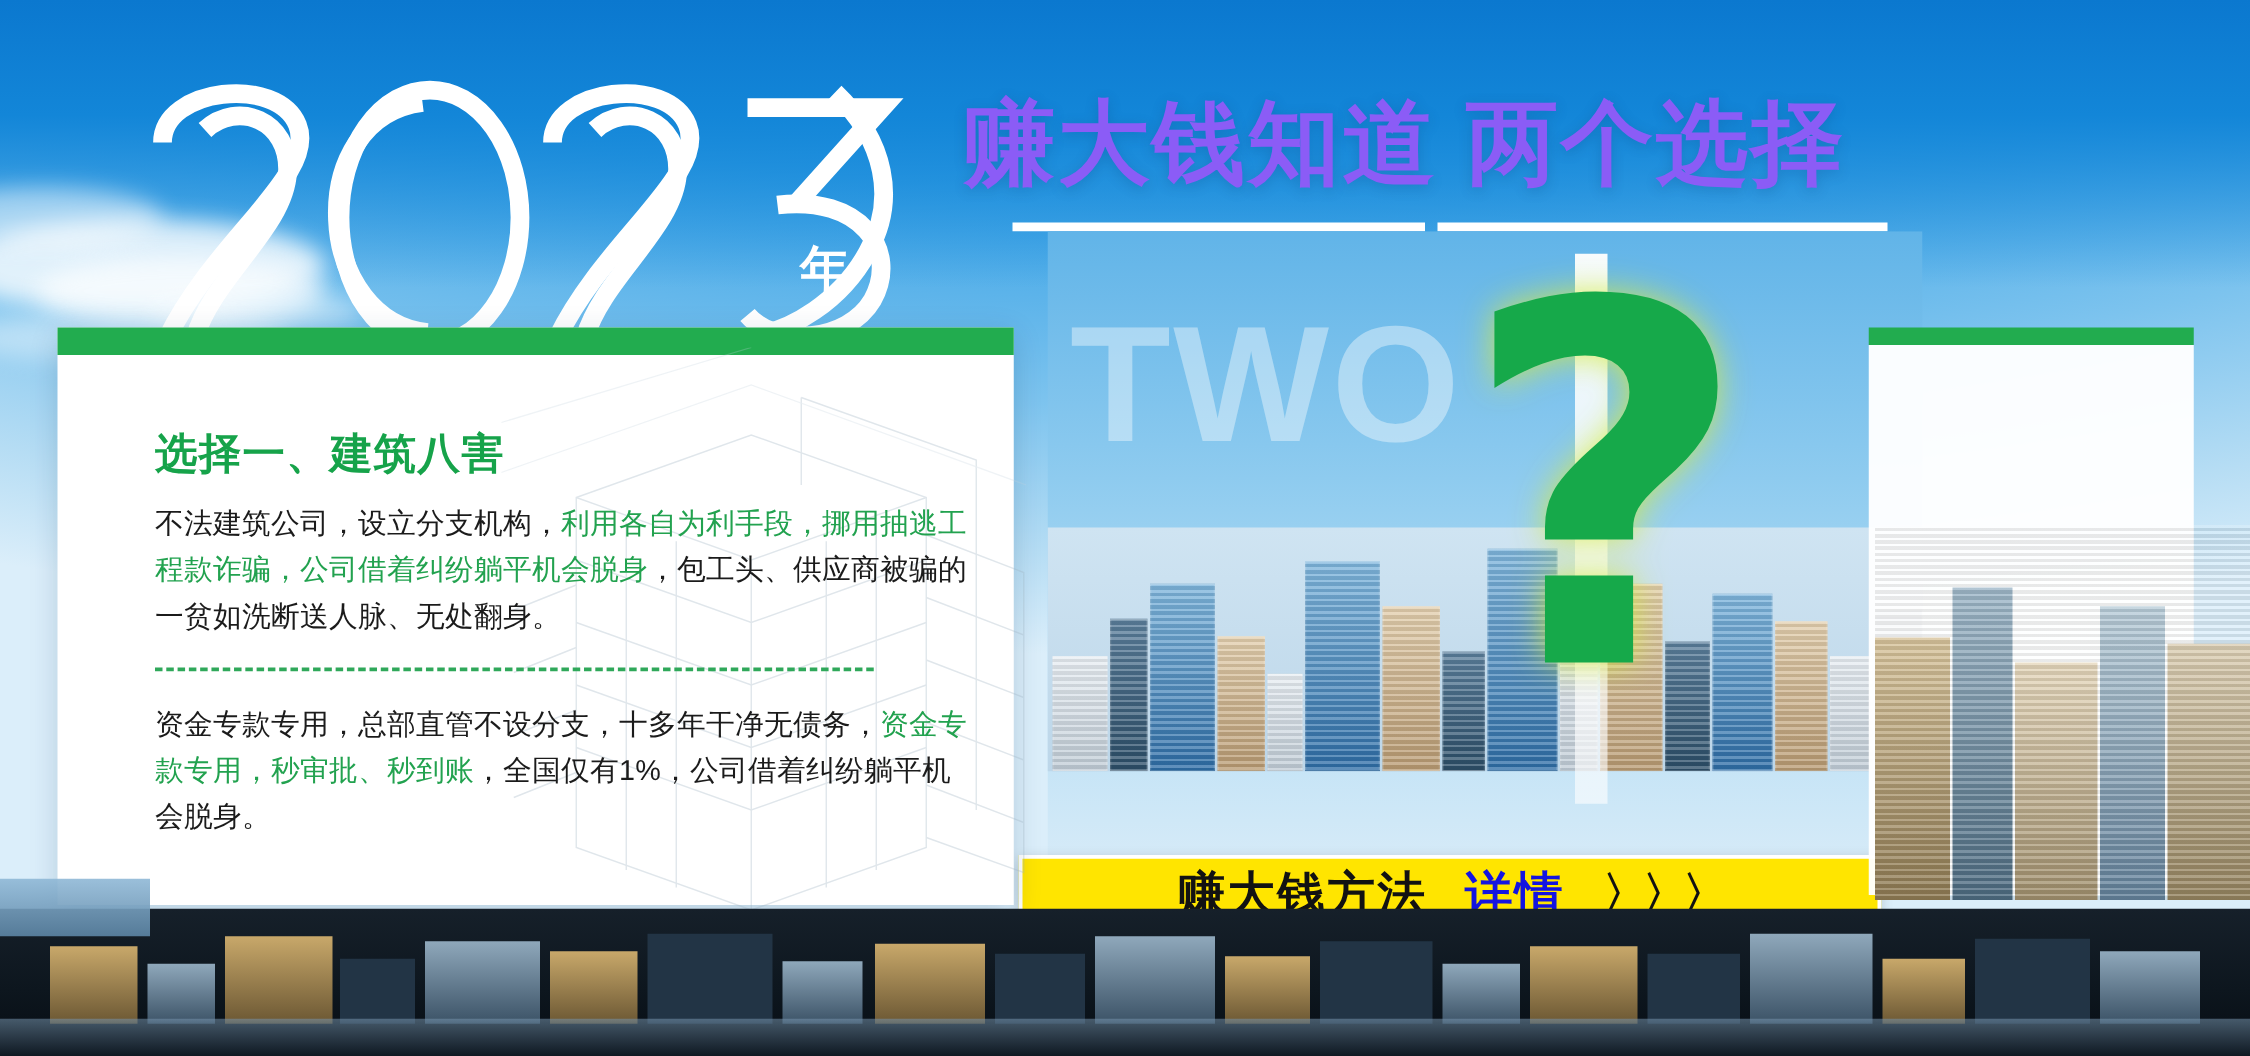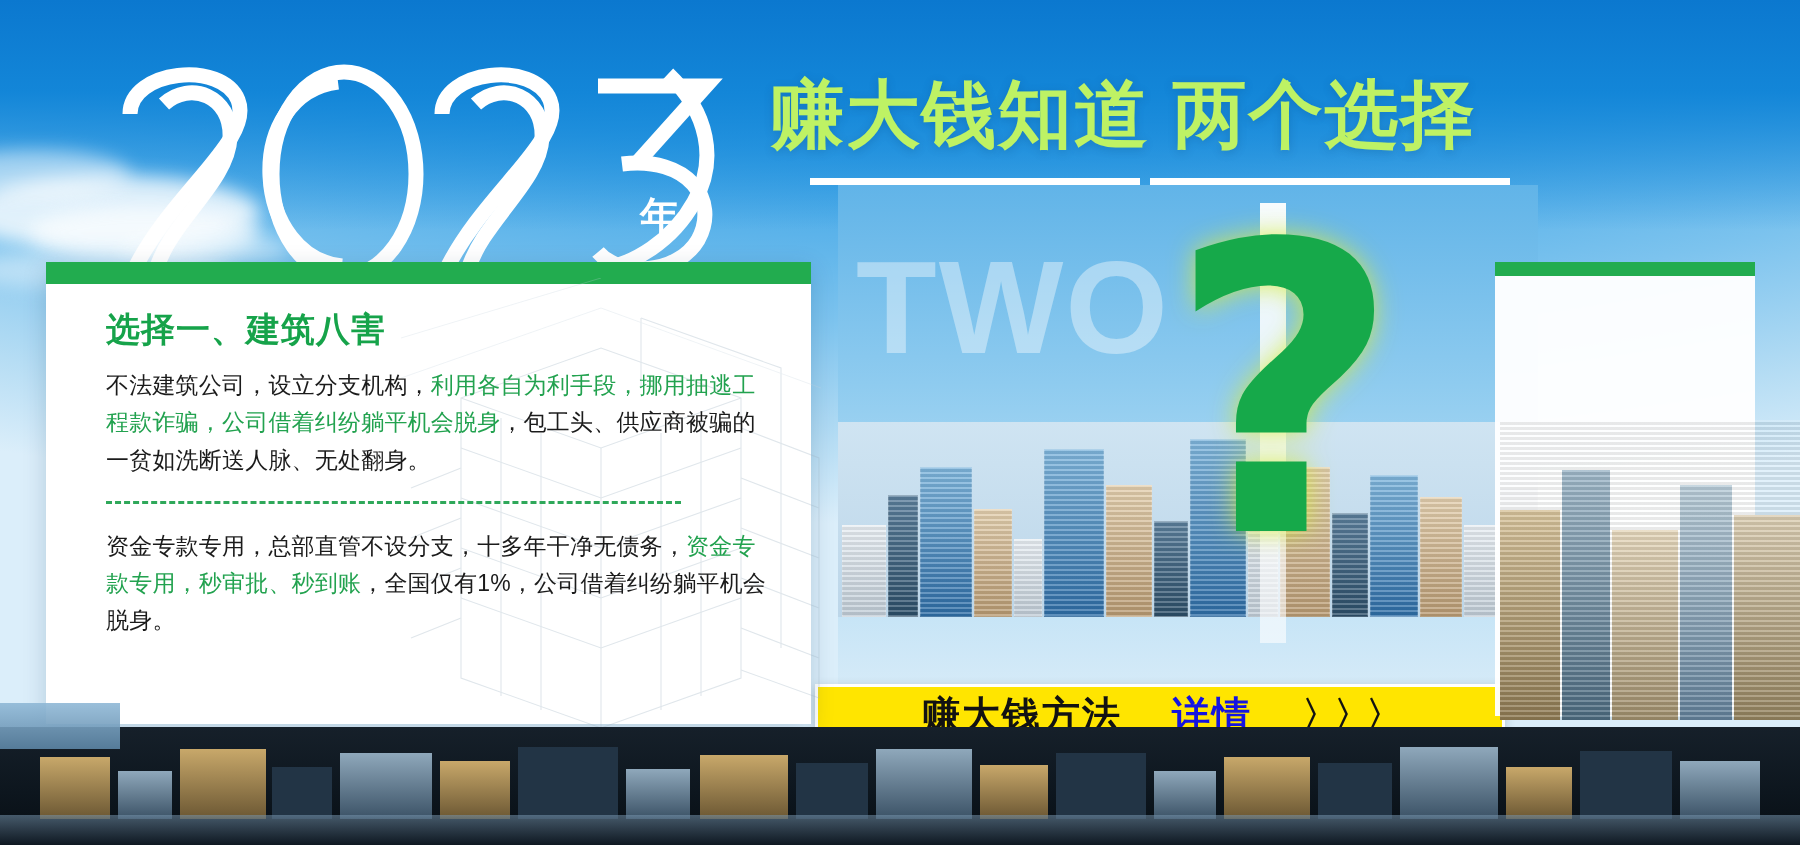--- a/index.html
+++ b/index.html
@@ -35,21 +35,21 @@
   .year-deco svg{display:block;width:100%;height:100%;}
   .year-suffix{
     position:absolute;left:640px;top:196px;
     font-size:40px;font-weight:700;color:#ffffff;line-height:1;
     letter-spacing:1px;
   }
 
   
   .headline{
     position:absolute;left:770px;top:78px;
-    font-size:74px;font-weight:700;color:#bef264;
+    font-size:74px;font-weight:700;color:#8b5cf6;
     letter-spacing:2px;line-height:1;white-space:nowrap;
     text-shadow:0 2px 10px rgba(8,60,110,.22);
   }
   .rule-row{
     position:absolute;left:810px;top:178px;width:700px;height:7px;
     display:flex;gap:10px;
   }
   .rule-row .seg{background:#ffffff;height:7px;}
   .rule-row .seg.a{width:330px;}
   .rule-row .seg.b{flex:1;}
@@ -100,34 +100,34 @@
   }
   .q-slot{
     position:absolute;left:422px;top:18px;width:26px;height:440px;
     background:linear-gradient(180deg,rgba(255,255,255,.95),rgba(255,255,255,.6));
   }
 
   
   .cta{
     position:absolute;left:815px;top:684px;width:690px;height:62px;
     background:#FFE500;border:3px solid #ffffff;
-    display:flex;align-items:center;justify-content:center;gap:50px;
+    display:flex;align-items:center;justify-content:center;gap:30px;
     box-shadow:0 3px 10px rgba(0,0,0,.18);
   }
   .cta .t1{font-size:38px;font-weight:700;color:#121212;letter-spacing:2px;}
   .cta .t2{font-size:38px;font-weight:700;color:#1414E0;letter-spacing:2px;}
   .cta .arrows{font-size:36px;font-weight:700;color:#121212;letter-spacing:-4px;}
 
   
   .card{
     position:absolute;left:46px;top:262px;width:765px;height:462px;
     background:#ffffff;box-shadow:0 6px 22px rgba(10,50,90,.18);
   }
   .card-topbar{height:22px;background:#22AC4F;}
-  .card-body{position:relative;padding:23px 34px 0 60px;height:calc(100% - 22px);}
+  .card-body{position:relative;padding:56px 34px 0 60px;height:calc(100% - 22px);margin-left:18px;}
   .blueprint{
     position:absolute;right:-10px;top:-6px;width:420px;height:460px;opacity:.38;pointer-events:none;
   }
   .blueprint svg{width:100%;height:100%;display:block;}
 
   .sec-title{
     position:relative;font-size:34px;font-weight:700;color:#16A34A;
     letter-spacing:1px;margin:0 0 14px 0;
   }
   .sec-body{

